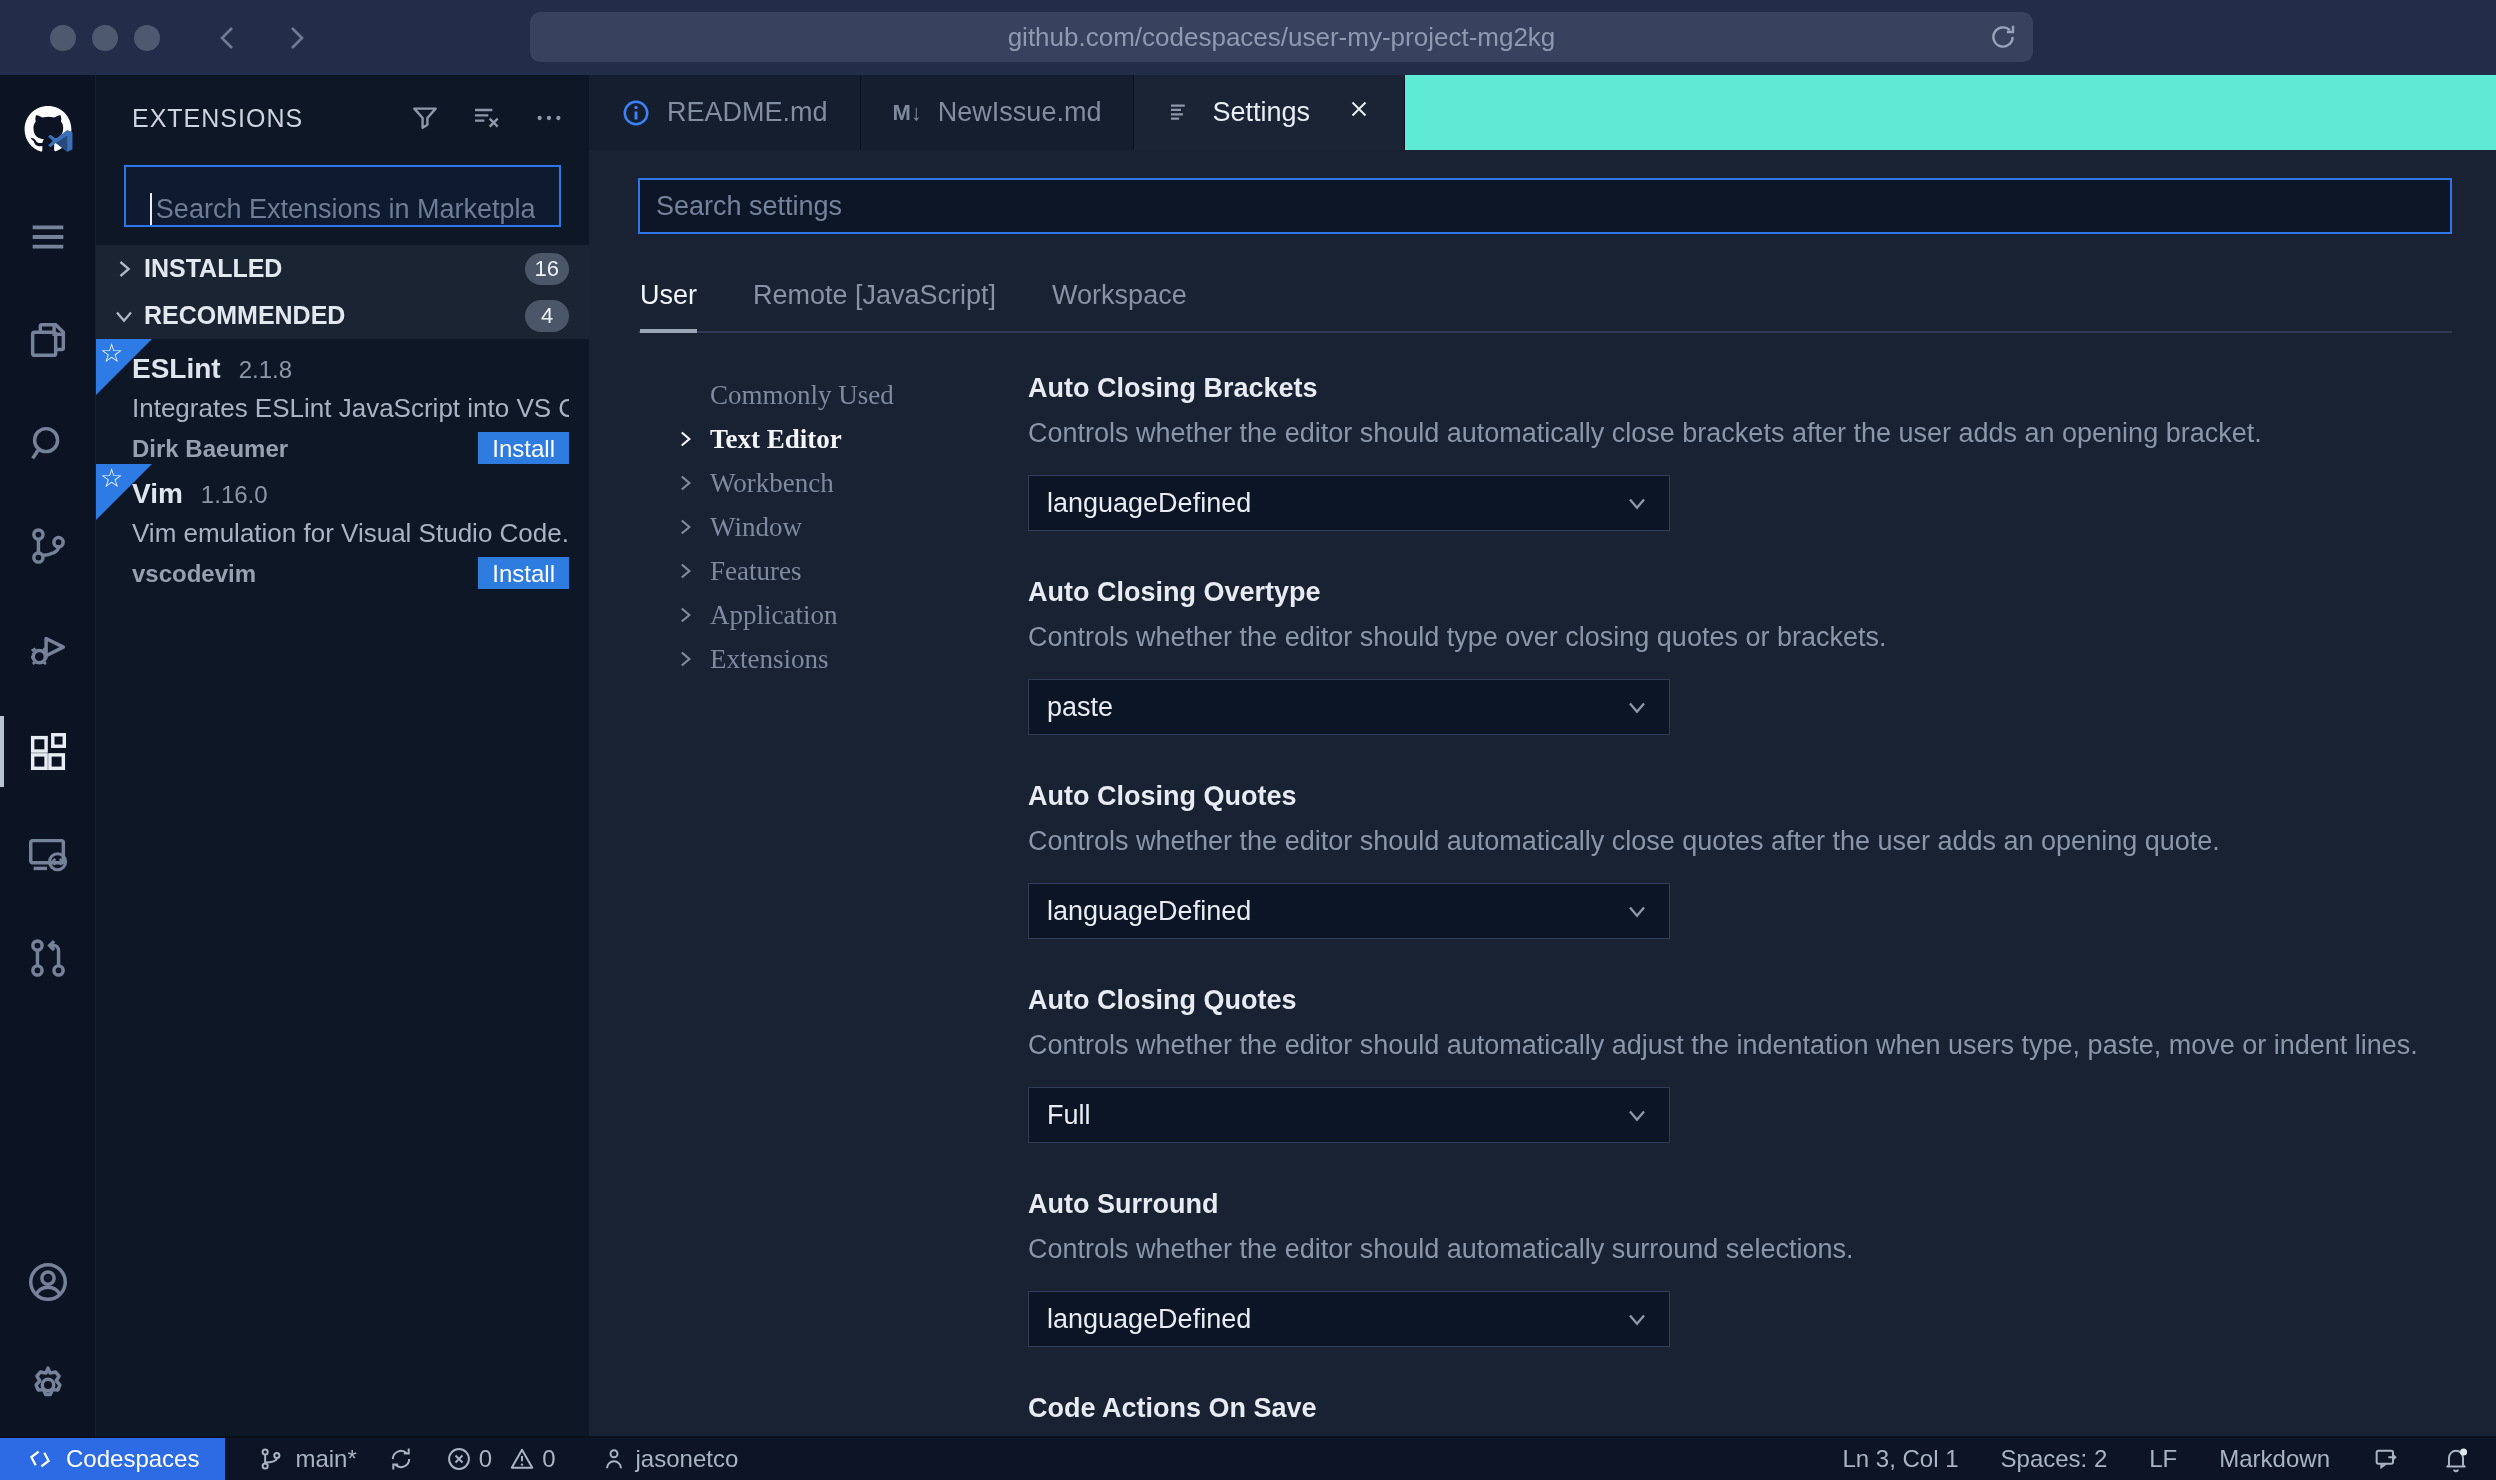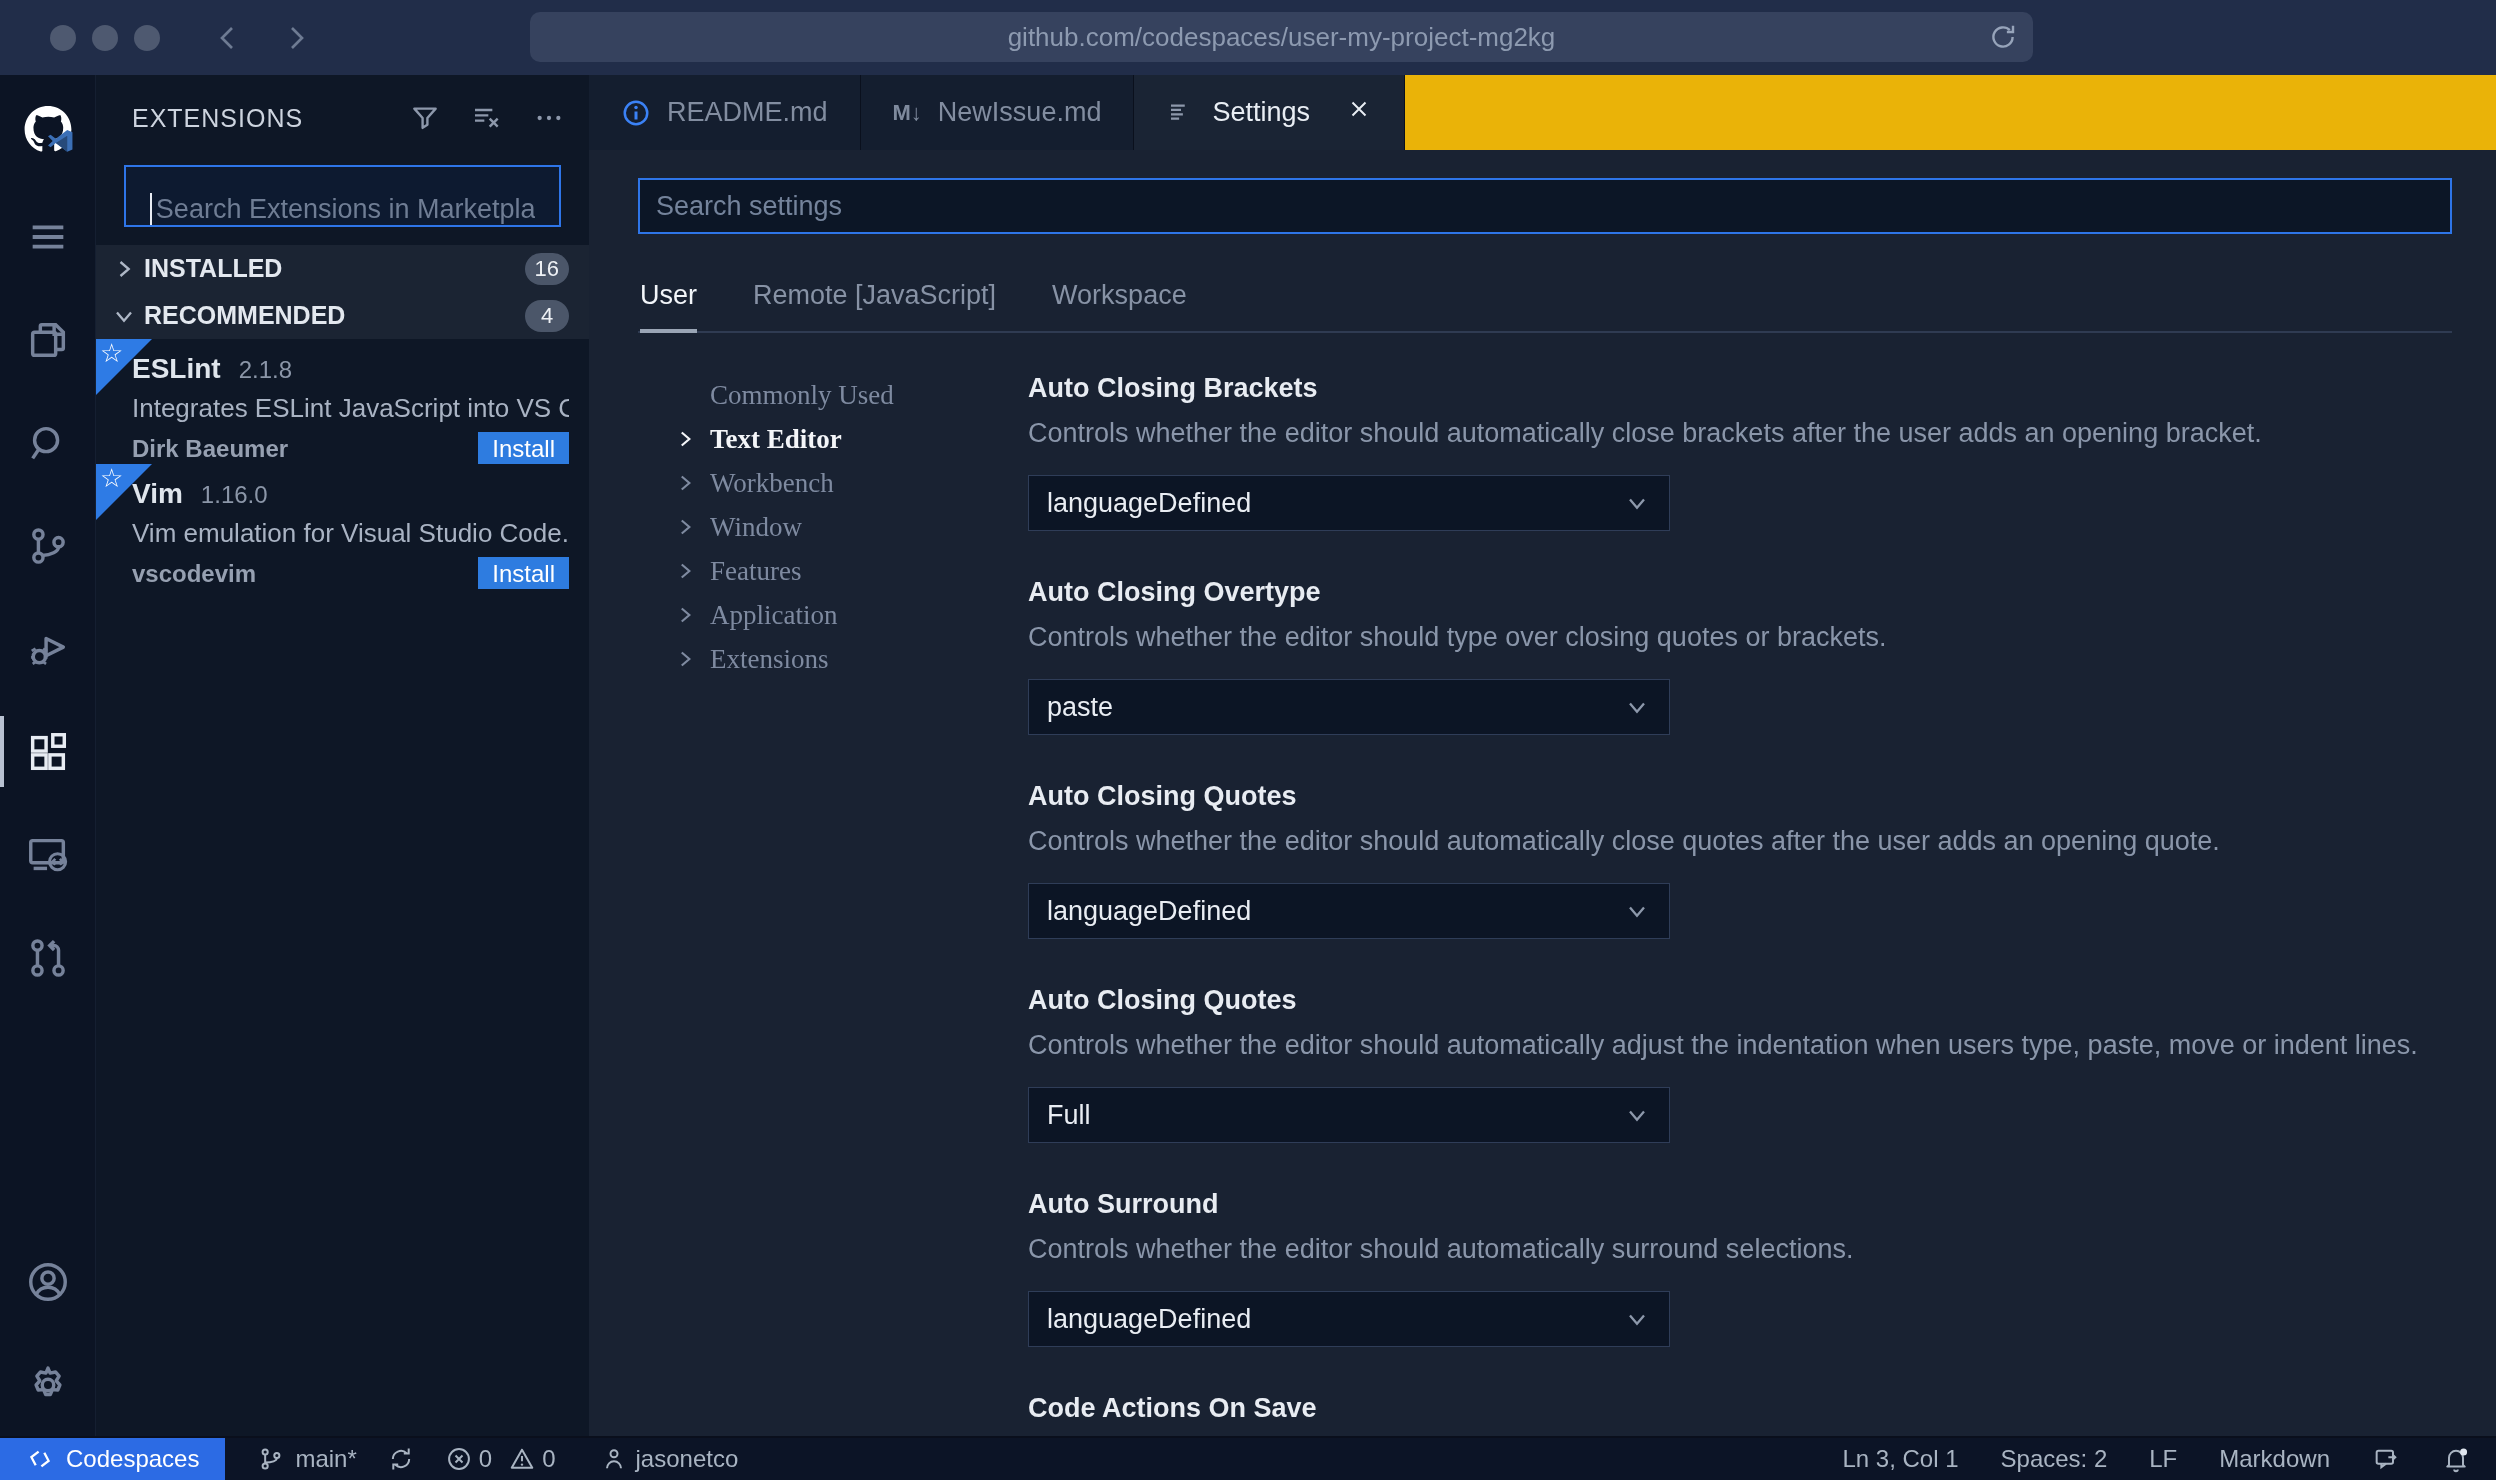--- a/index.html
+++ b/index.html
@@ -45,21 +45,21 @@
   .ext-star { position:absolute; top:1px; left:4px; color:#ffffff; font-size:26px; line-height:26px; }
   .ext-line1 { display:flex; align-items:baseline; gap:18px; }
   .ext-name { font-size:28px; font-weight:bold; color:#dfe5ec; }
   .ext-ver { font-size:24px; color:#8b96a8; }
   .ext-desc { margin-top:8px; font-size:26px; color:#a9b3c3; white-space:nowrap; overflow:hidden; }
   .ext-line3 { margin-top:8px; display:flex; align-items:center; }
   .ext-pub { flex:1; font-size:24px; font-weight:bold; color:#96a0b1; }
   .install-btn { background:#2e7ce0; color:#ffffff; font-size:24px; padding:3px 14px; border:none; cursor:pointer; }
 
   .editor { flex:1; display:flex; flex-direction:column; min-width:0; background:#192232; }
-  .tabstrip { height:75px; background:#eab308; display:flex; flex:0 0 auto; }
+  .tabstrip { height:75px; background:#5eead4; display:flex; flex:0 0 auto; }
   .tab { display:flex; align-items:center; padding:0 32px; background:#141e2f; border-right:1px solid #0a101d; color:#828da0; font-size:27px; gap:16px; cursor:pointer; }
   .tab .t-icon { display:flex; align-items:center; }
   .tab .t-icon svg { width:30px; height:30px; }
   .tab.active { background:#1a2434; color:#e9eef4; }
   .tab .close { margin-left:20px; color:#e9eef4; }
   .tab .close svg { width:26px; height:26px; }
   .md-glyph { font-size:22px; font-weight:bold; color:#7e8a9d; }
 
   .settings { flex:1; padding:28px 44px 0 49px; display:flex; flex-direction:column; min-height:0; overflow:hidden; }
   .set-search { height:56px; border:2px solid #2e75e8; background:#0c1626; display:flex; align-items:center; padding:0 16px; flex:0 0 auto; }

